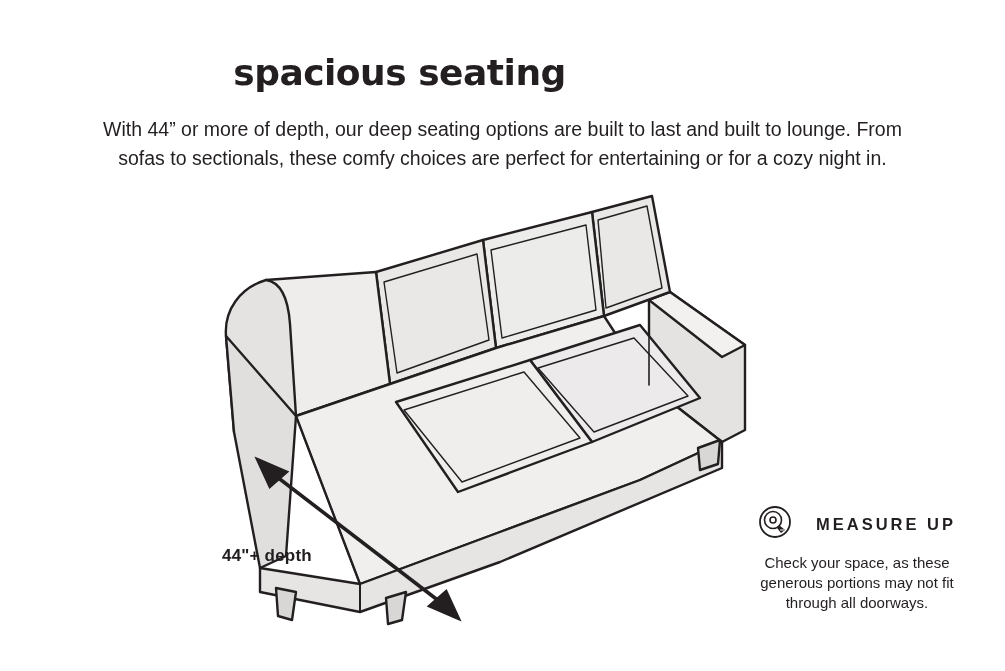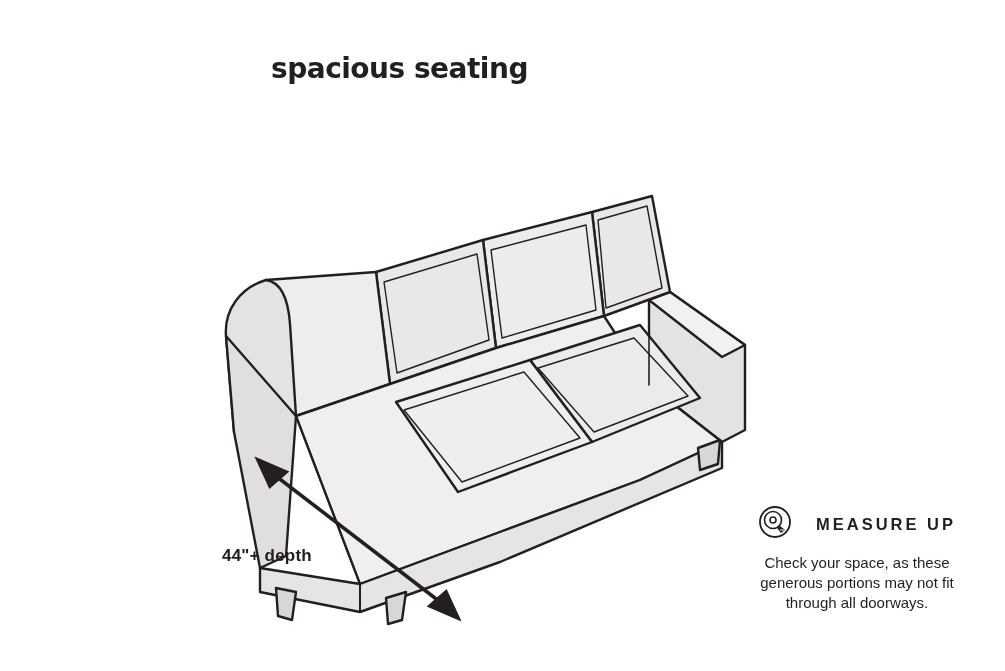--- a/index.html
+++ b/index.html
@@ -19,21 +19,21 @@
     position: relative;
     width: 1005px;
     height: 671px;
   }
   .headline {
     position: absolute;
     top: 52px;
     left: 0;
     width: 799px;
     text-align: center;
-    font-size: 28px;
+    font-size: 36px;
     font-weight: bold;
     letter-spacing: -0.5px;
     color: #231f20;
     font-family: "DejaVu Sans", sans-serif;
   }
   .subcopy {
     position: absolute;
     top: 115px;
     left: 90px;
     width: 825px;
@@ -86,20 +86,21 @@
   }
   .measure-icon { display: block; }
 </style>
 </head>
 <body>
 
 <div class="page">
 
   <div class="headline">spacious seating</div>
 
+  <div class="subcopy">With 44” or more of depth, our deep seating options are built to last and built to lounge. From sofas to sectionals, these comfy choices are perfect for entertaining or for a cozy night in.</div>
 
   <div class="illustration">
     <svg viewBox="0 0 600 450" width="600" height="450" aria-hidden="true">
       <g fill="#e9e8e7" stroke="#231f20" stroke-width="2.4" stroke-linejoin="round" stroke-linecap="round">
 
         <path d="M449 120 L470 112 L545 165 L545 250 L522 262 L449 205 Z" fill="#e4e3e2"></path>
         <path d="M470 112 L545 165 L522 177 L449 120 Z" fill="#f2f1f0"></path>
 
         <path d="M392 32 L452 16 L470 112 L404 136 Z" fill="#e9e8e7"></path>
         <path d="M398 40 L447 26 L462 108 L406 128 Z" fill="none" stroke-width="1.4"></path>

